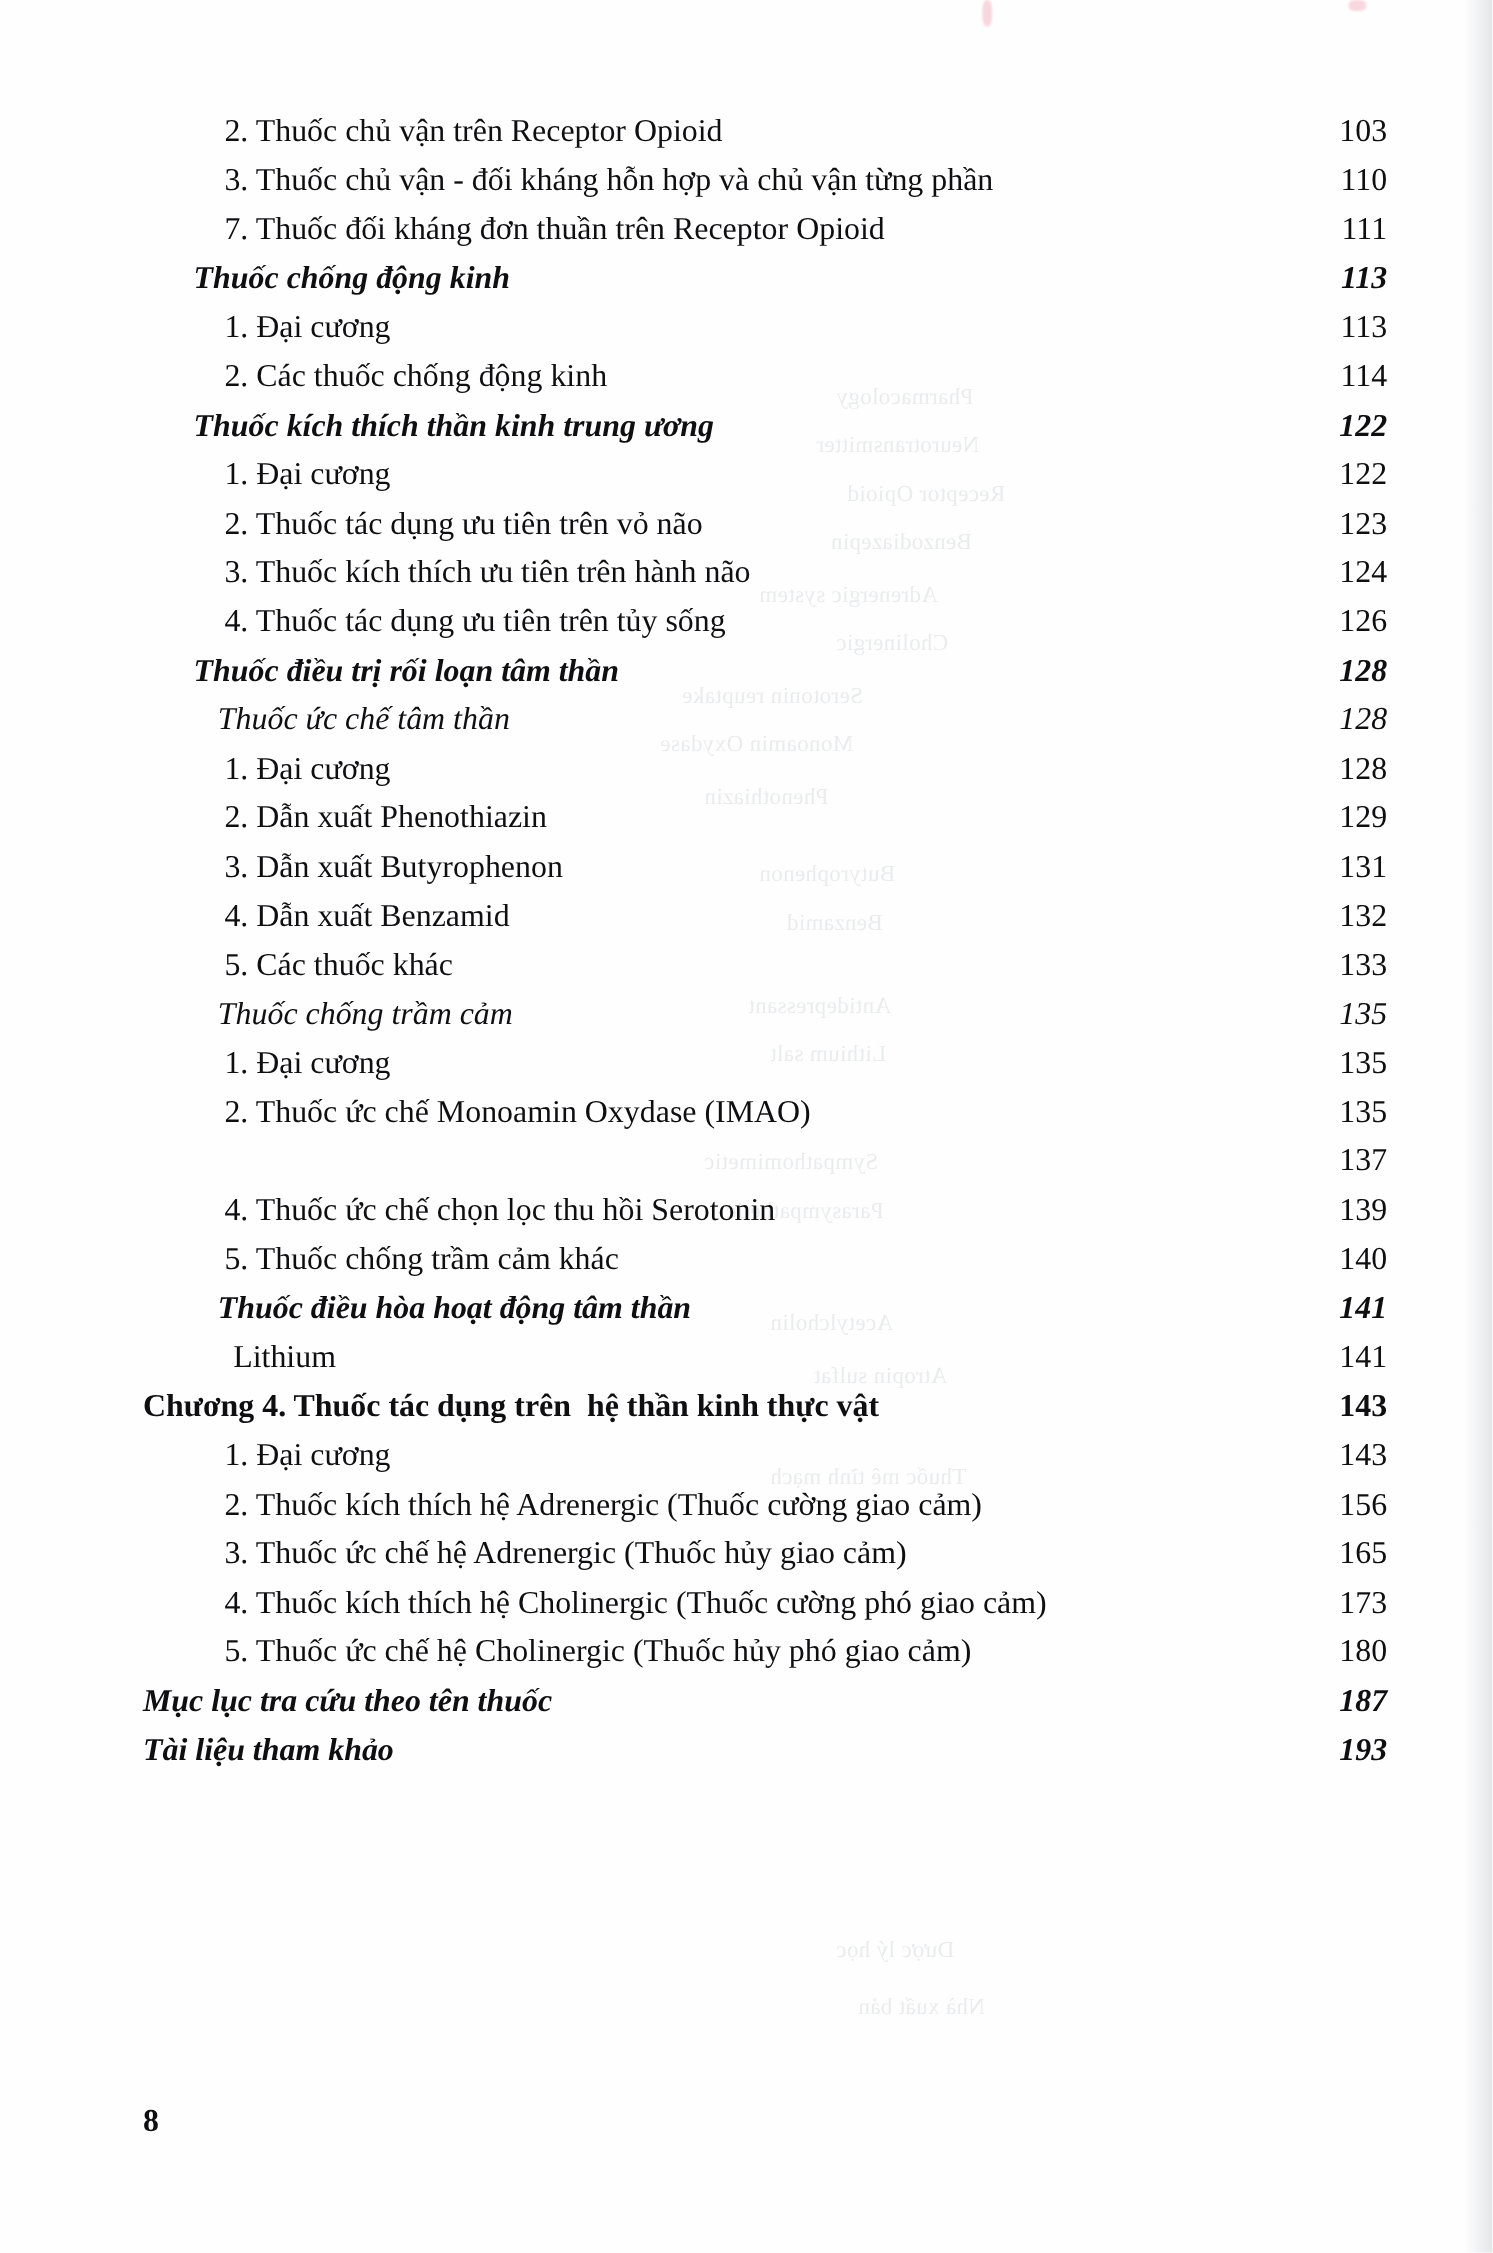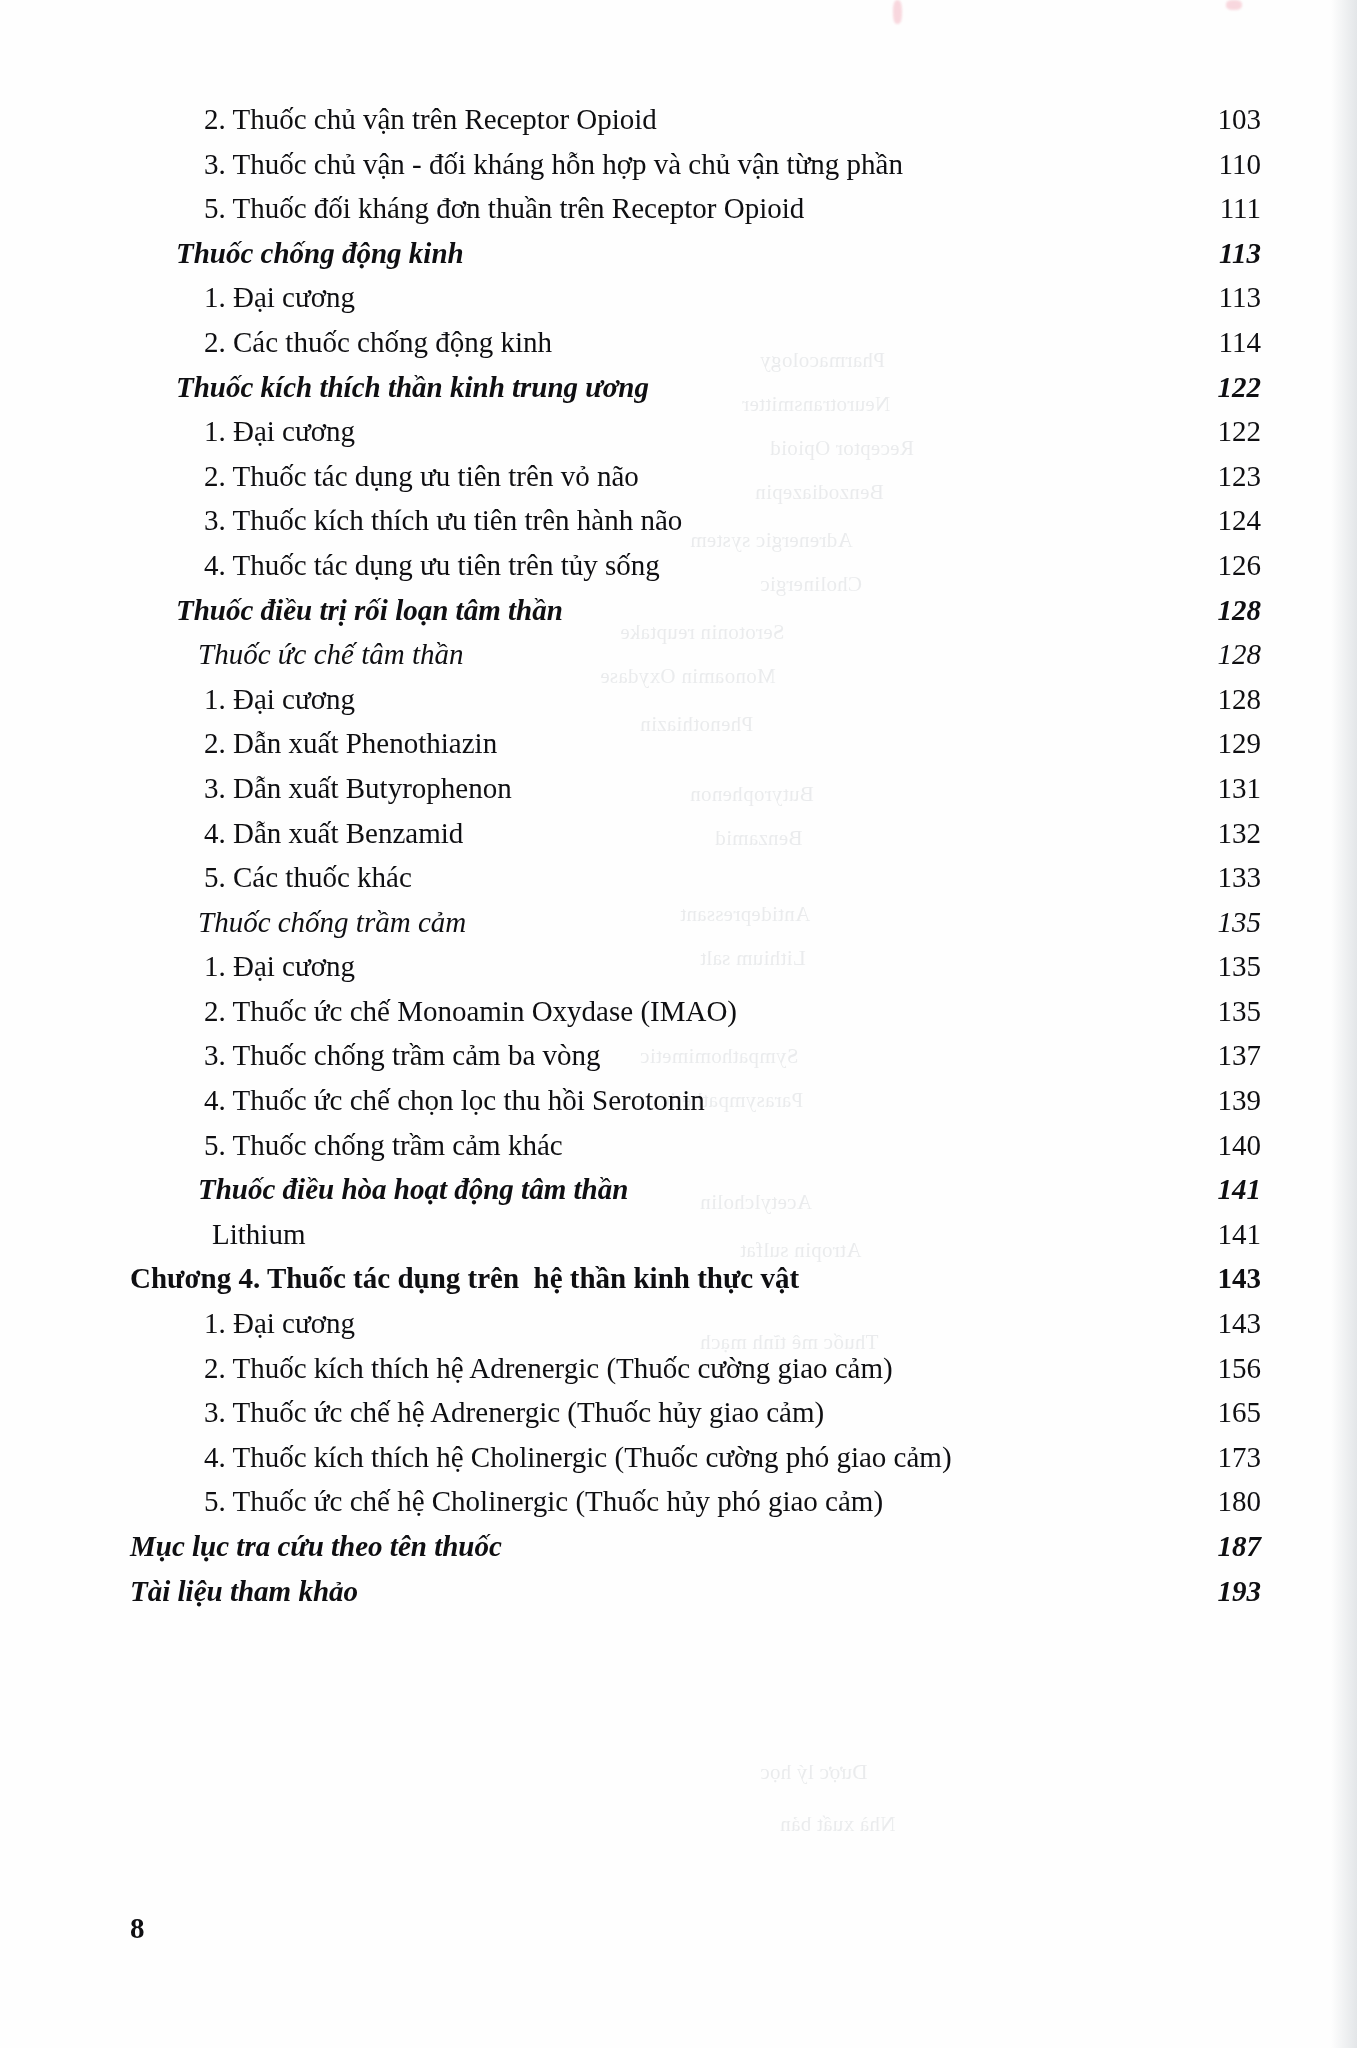--- a/index.html
+++ b/index.html
@@ -139,21 +139,21 @@
   <div id="toc">
       <div class="row lvl-item">
         <span class="label sty-regular">2. Thuốc chủ vận trên Receptor Opioid</span>
         <span class="num sty-regular">103</span>
       </div>
       <div class="row lvl-item">
         <span class="label sty-regular">3. Thuốc chủ vận - đối kháng hỗn hợp và chủ vận từng phần</span>
         <span class="num sty-regular">110</span>
       </div>
       <div class="row lvl-item">
-        <span class="label sty-regular">5. Thuốc đối kháng đơn thuần trên Receptor Opioid</span>
+        <span class="label sty-regular">7. Thuốc đối kháng đơn thuần trên Receptor Opioid</span>
         <span class="num sty-regular">111</span>
       </div>
       <div class="row lvl-section">
         <span class="label sty-bolditalic">Thuốc chống động kinh</span>
         <span class="num sty-bolditalic">113</span>
       </div>
       <div class="row lvl-item">
         <span class="label sty-regular">1. Đại cương</span>
         <span class="num sty-regular">113</span>
       </div>
@@ -215,21 +215,20 @@
       </div>
       <div class="row lvl-item">
         <span class="label sty-regular">1. Đại cương</span>
         <span class="num sty-regular">135</span>
       </div>
       <div class="row lvl-item">
         <span class="label sty-regular">2. Thuốc ức chế Monoamin Oxydase (IMAO)</span>
         <span class="num sty-regular">135</span>
       </div>
       <div class="row lvl-item">
-        <span class="label sty-regular">3. Thuốc chống trầm cảm ba vòng</span>
         <span class="num sty-regular">137</span>
       </div>
       <div class="row lvl-item">
         <span class="label sty-regular">4. Thuốc ức chế chọn lọc thu hồi Serotonin</span>
         <span class="num sty-regular">139</span>
       </div>
       <div class="row lvl-item">
         <span class="label sty-regular">5. Thuốc chống trầm cảm khác</span>
         <span class="num sty-regular">140</span>
       </div>

